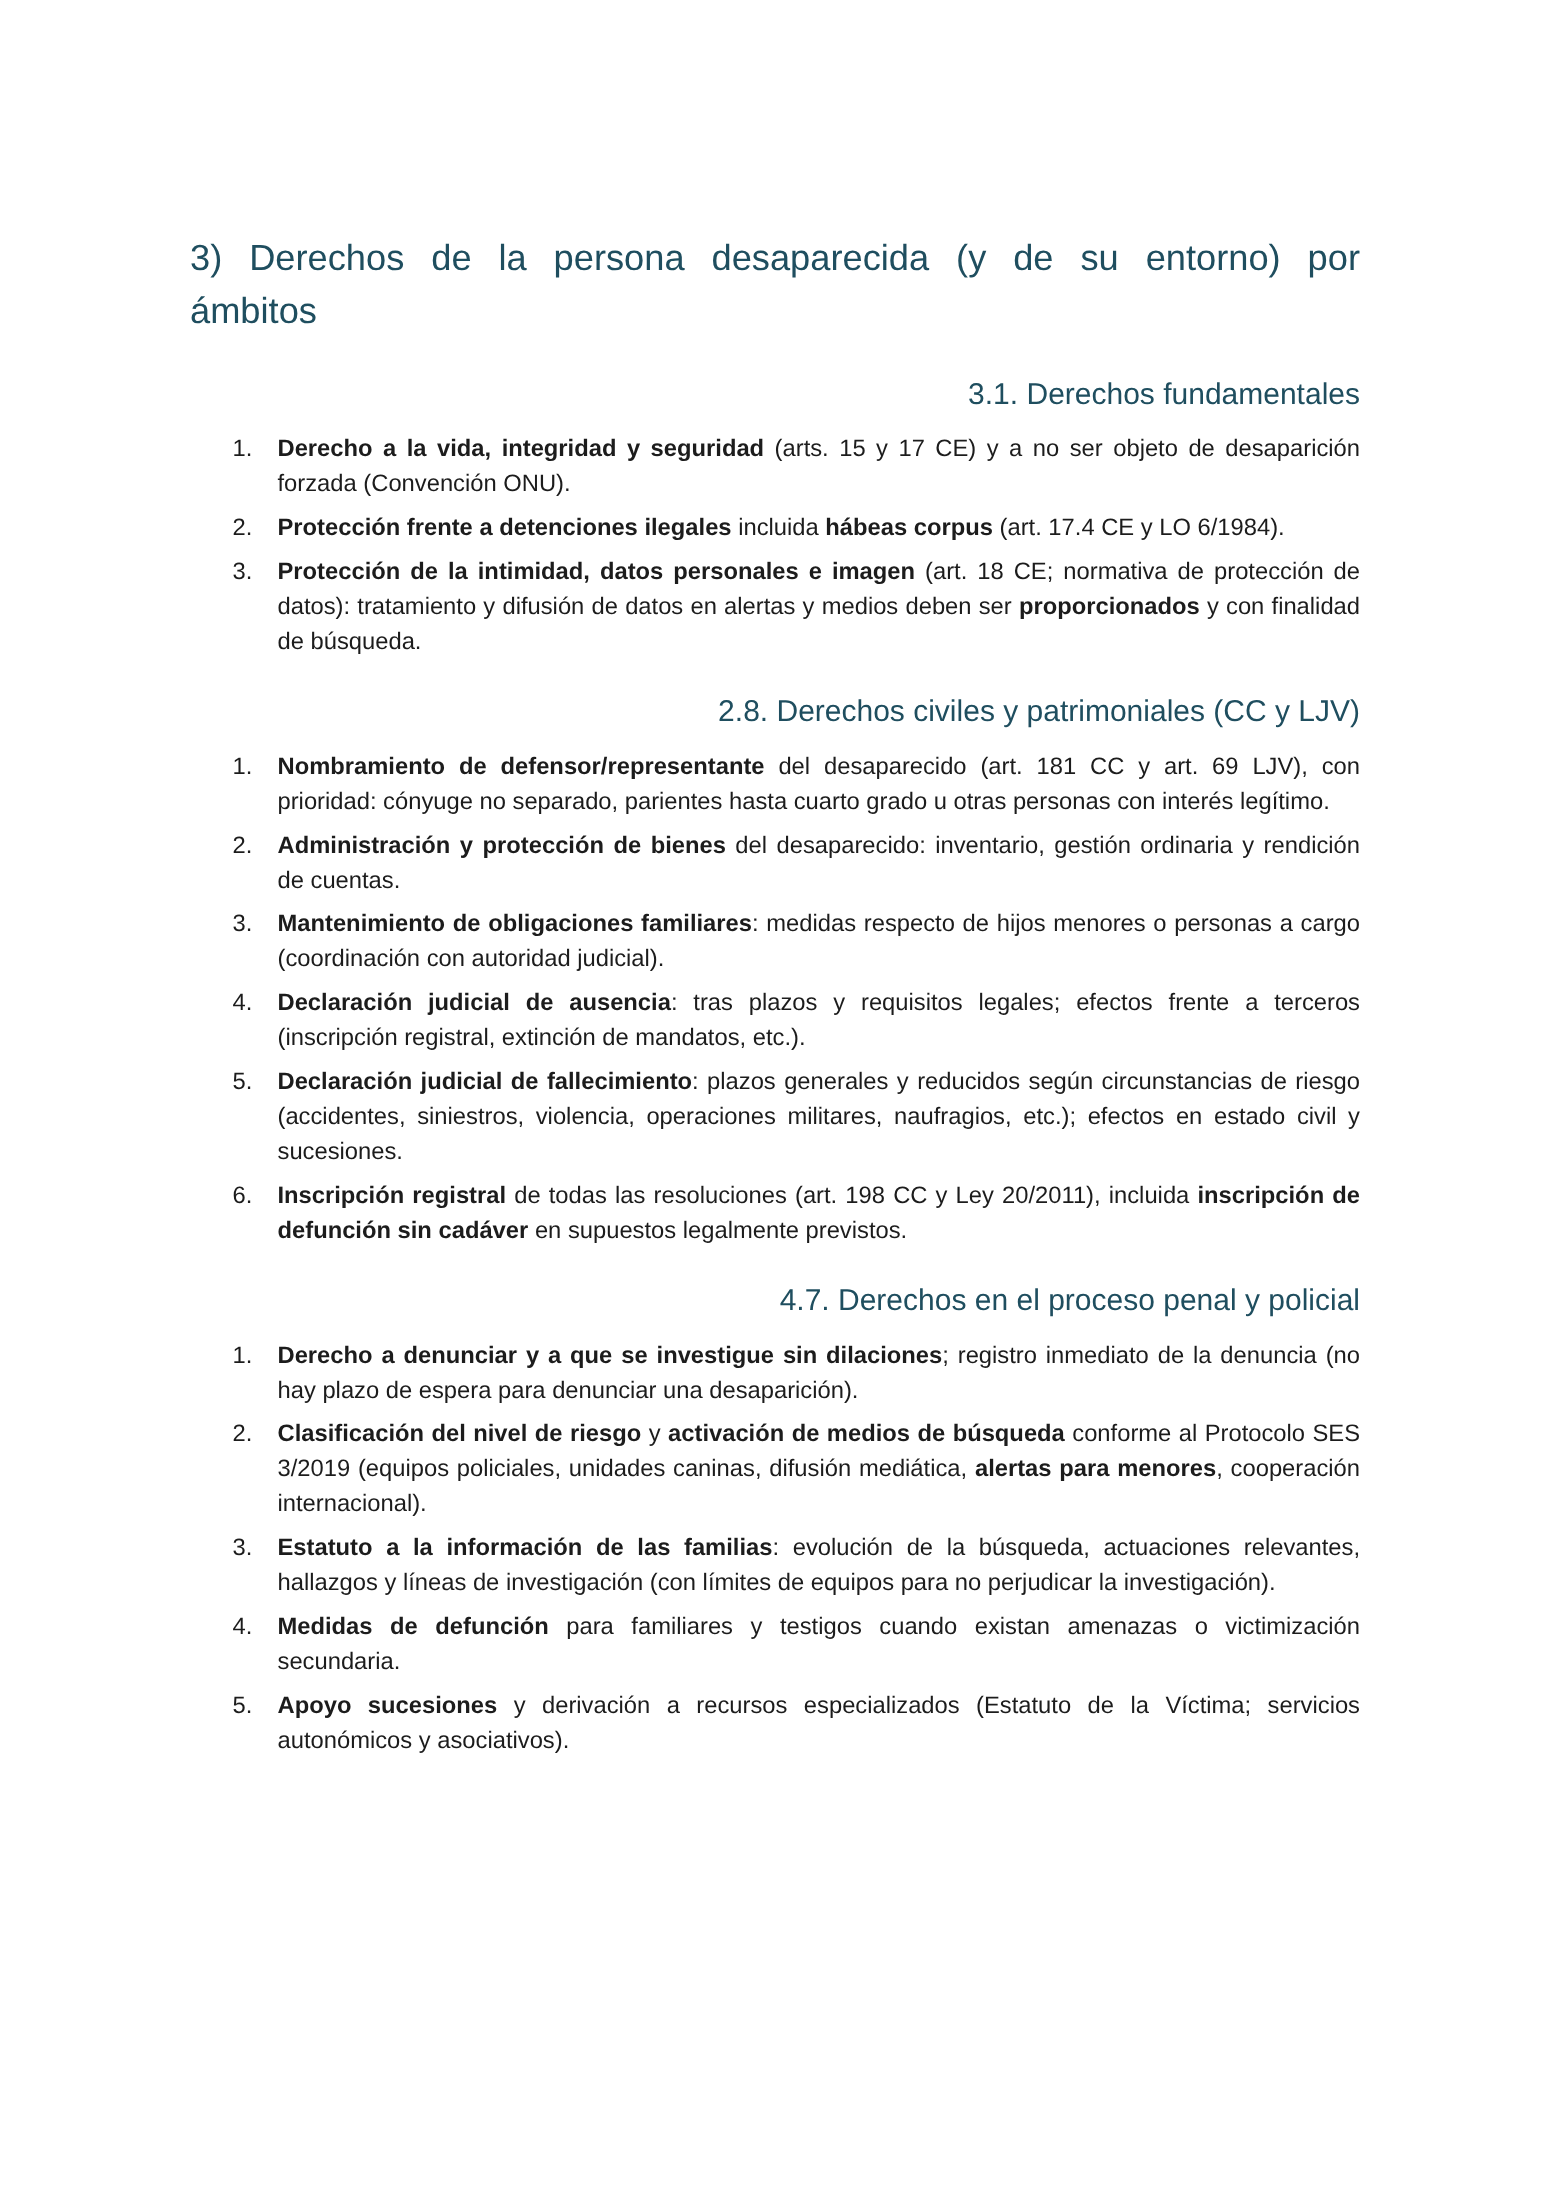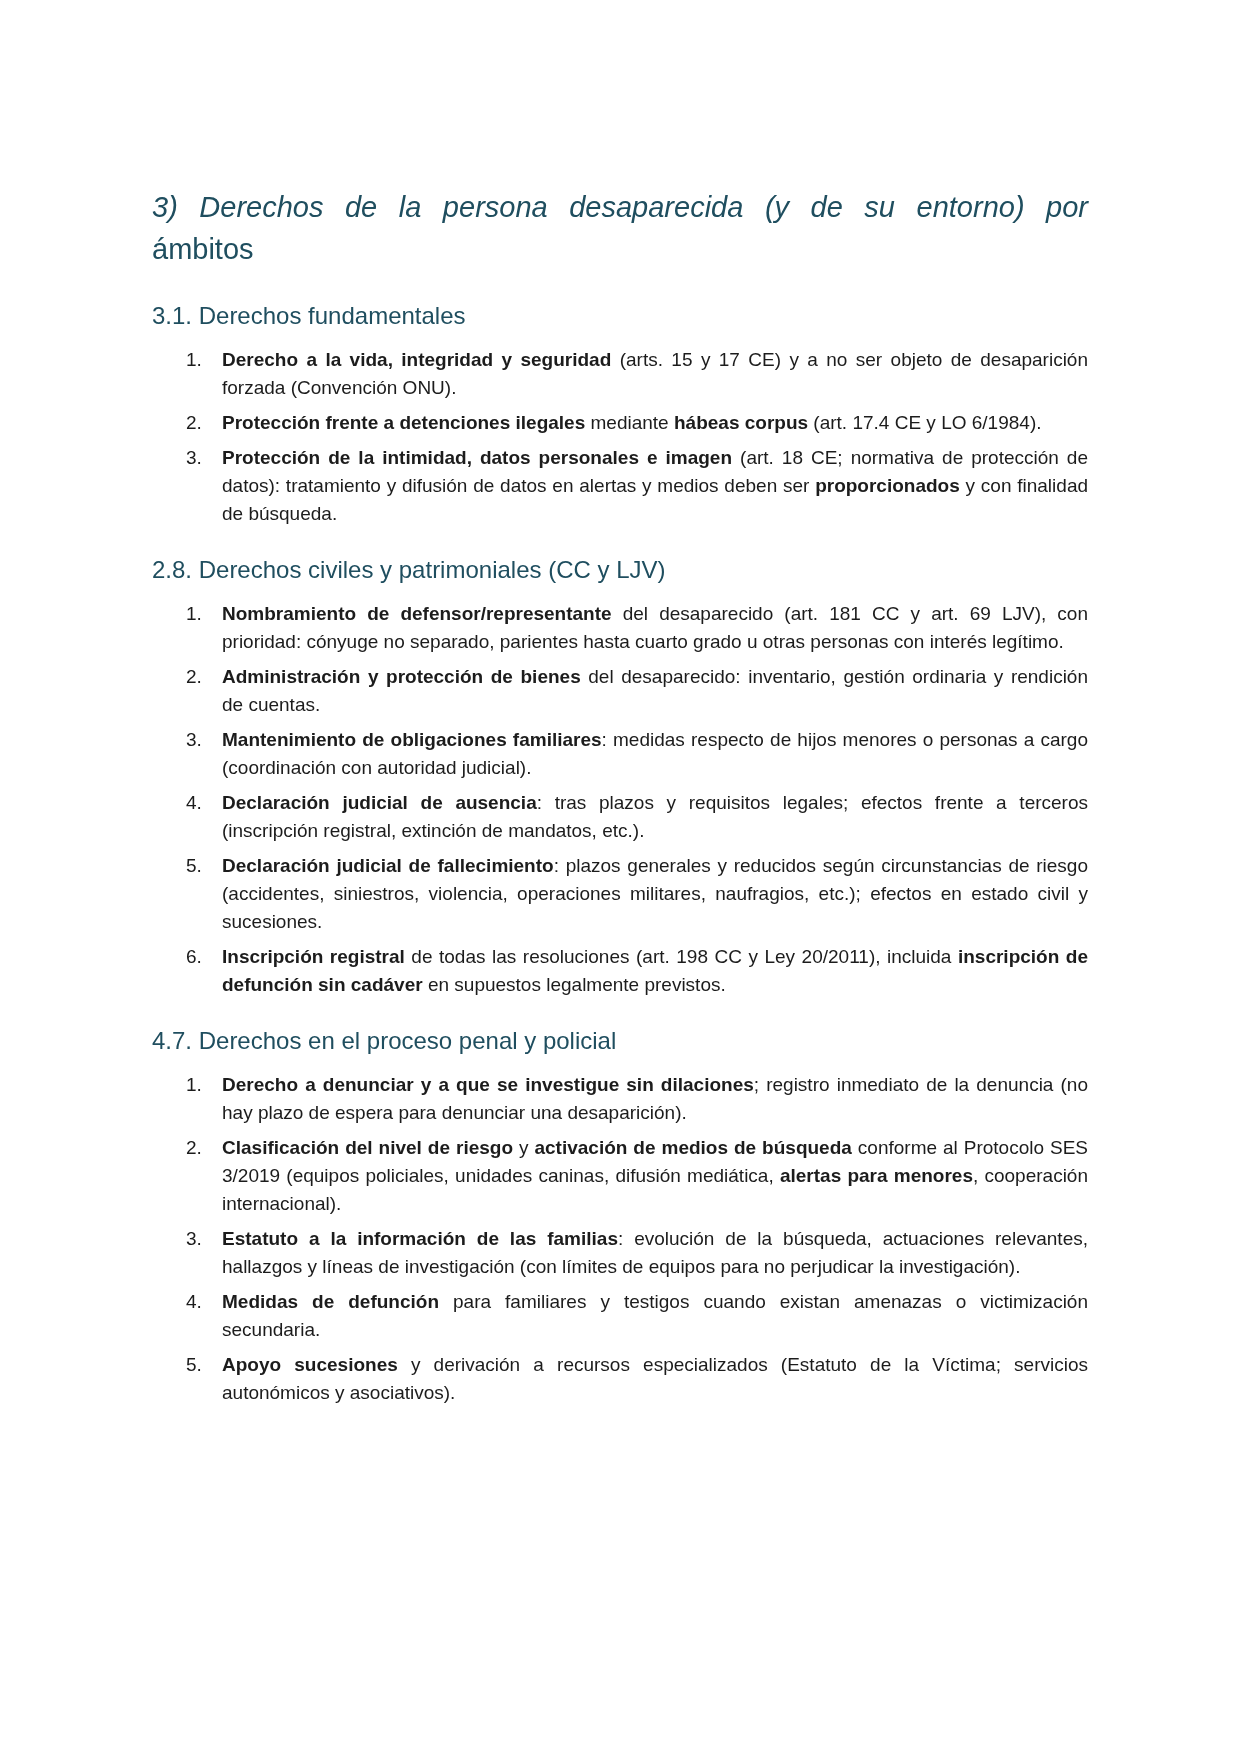--- a/index.html
+++ b/index.html
@@ -20,29 +20,29 @@
     margin:0;
     font-weight:400;
     color:var(--accent,#1f4e5f);
     font-size:29px;
     line-height:42px;
   }
   h1.doc-title .t-line{display:block;}
   h1.doc-title .t-line.justify-full{
     text-align:justify;
     text-align-last:justify;
-    font-style:italic;
   }
   
   h2.section-heading{
     margin:26px 0 0 0;
     font-weight:400;
     color:var(--accent,#1f4e5f);
     font-size:24px;
     line-height:32px;
+    text-align:right;
   }
   h2.section-heading:first-of-type{margin-top:30px;}
   
   ol.item-list{
     list-style:none;
     margin:14px 0 0 34px;
     padding:0;
   }
   ol.item-list li{
     display:grid;
@@ -71,21 +71,21 @@
   </h1>
   <div>
       <h2 class="section-heading">3.1. Derechos fundamentales</h2>
       <ol class="item-list">
         <li>
           <span class="num">1.</span>
           <span class="item-text"><strong>Derecho a la vida, integridad y seguridad</strong><span> (arts. 15 y 17 CE) y a no ser objeto de desaparición forzada (Convención ONU).</span></span>
         </li>
         <li>
           <span class="num">2.</span>
-          <span class="item-text"><strong>Protección frente a detenciones ilegales</strong><span> mediante </span><strong>hábeas corpus</strong><span> (art. 17.4 CE y LO 6/1984).</span></span>
+          <span class="item-text"><strong>Protección frente a detenciones ilegales</strong><span> incluida </span><strong>hábeas corpus</strong><span> (art. 17.4 CE y LO 6/1984).</span></span>
         </li>
         <li>
           <span class="num">3.</span>
           <span class="item-text"><strong>Protección de la intimidad, datos personales e imagen</strong><span> (art. 18 CE; normativa de protección de datos): tratamiento y difusión de datos en alertas y medios deben ser </span><strong>proporcionados</strong><span> y con finalidad de búsqueda.</span></span>
         </li>
       </ol>
       <h2 class="section-heading">2.8. Derechos civiles y patrimoniales (CC y LJV)</h2>
       <ol class="item-list">
         <li>
           <span class="num">1.</span>

